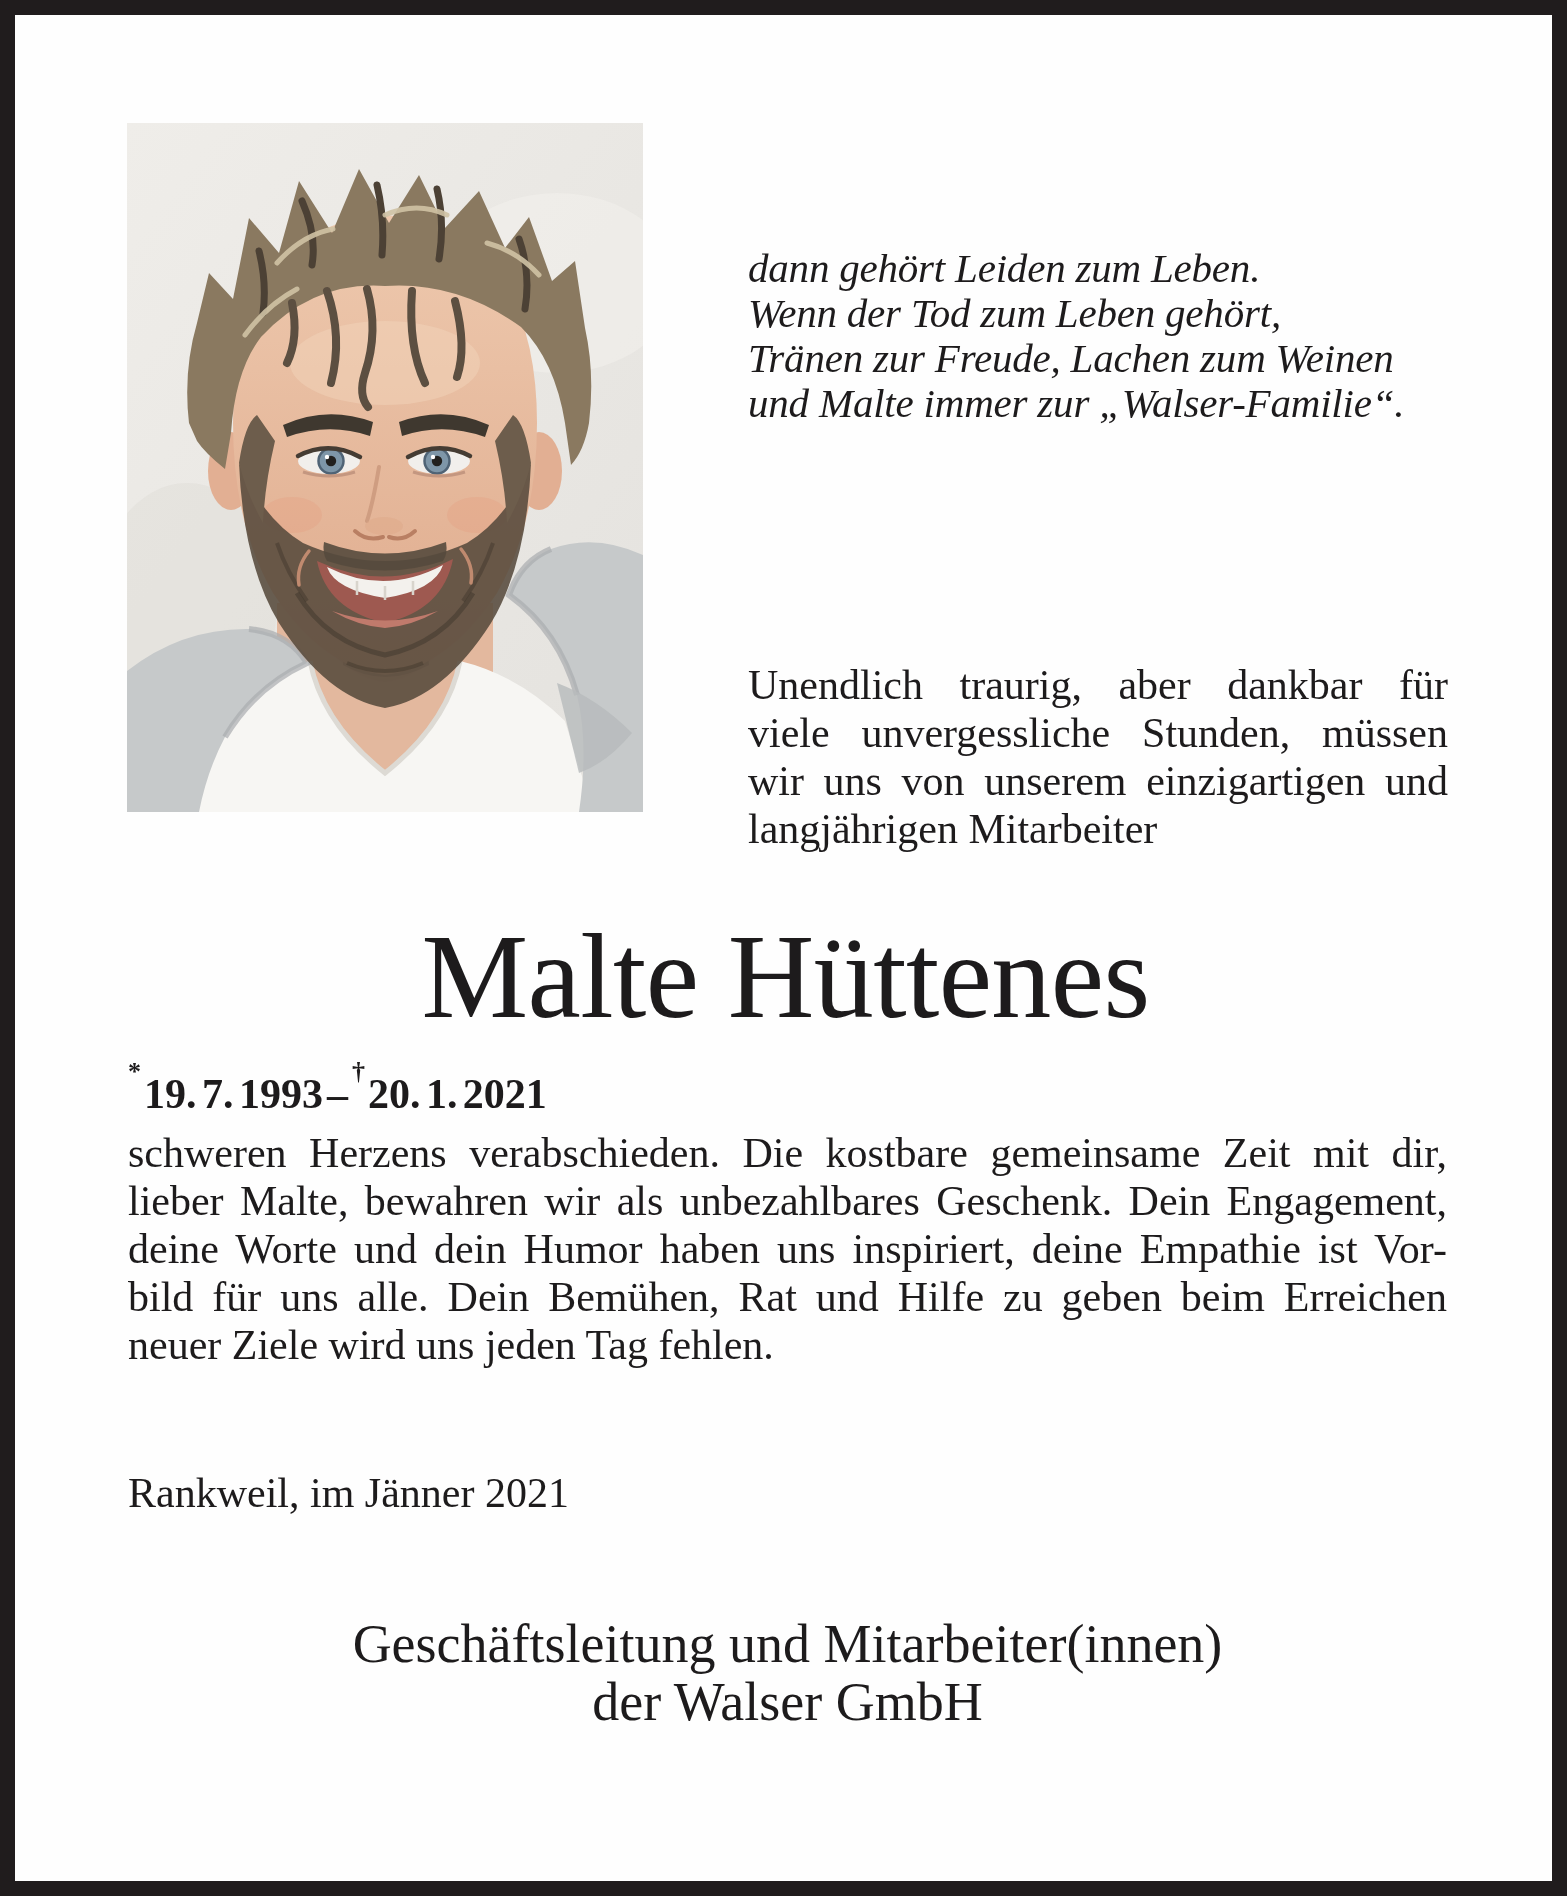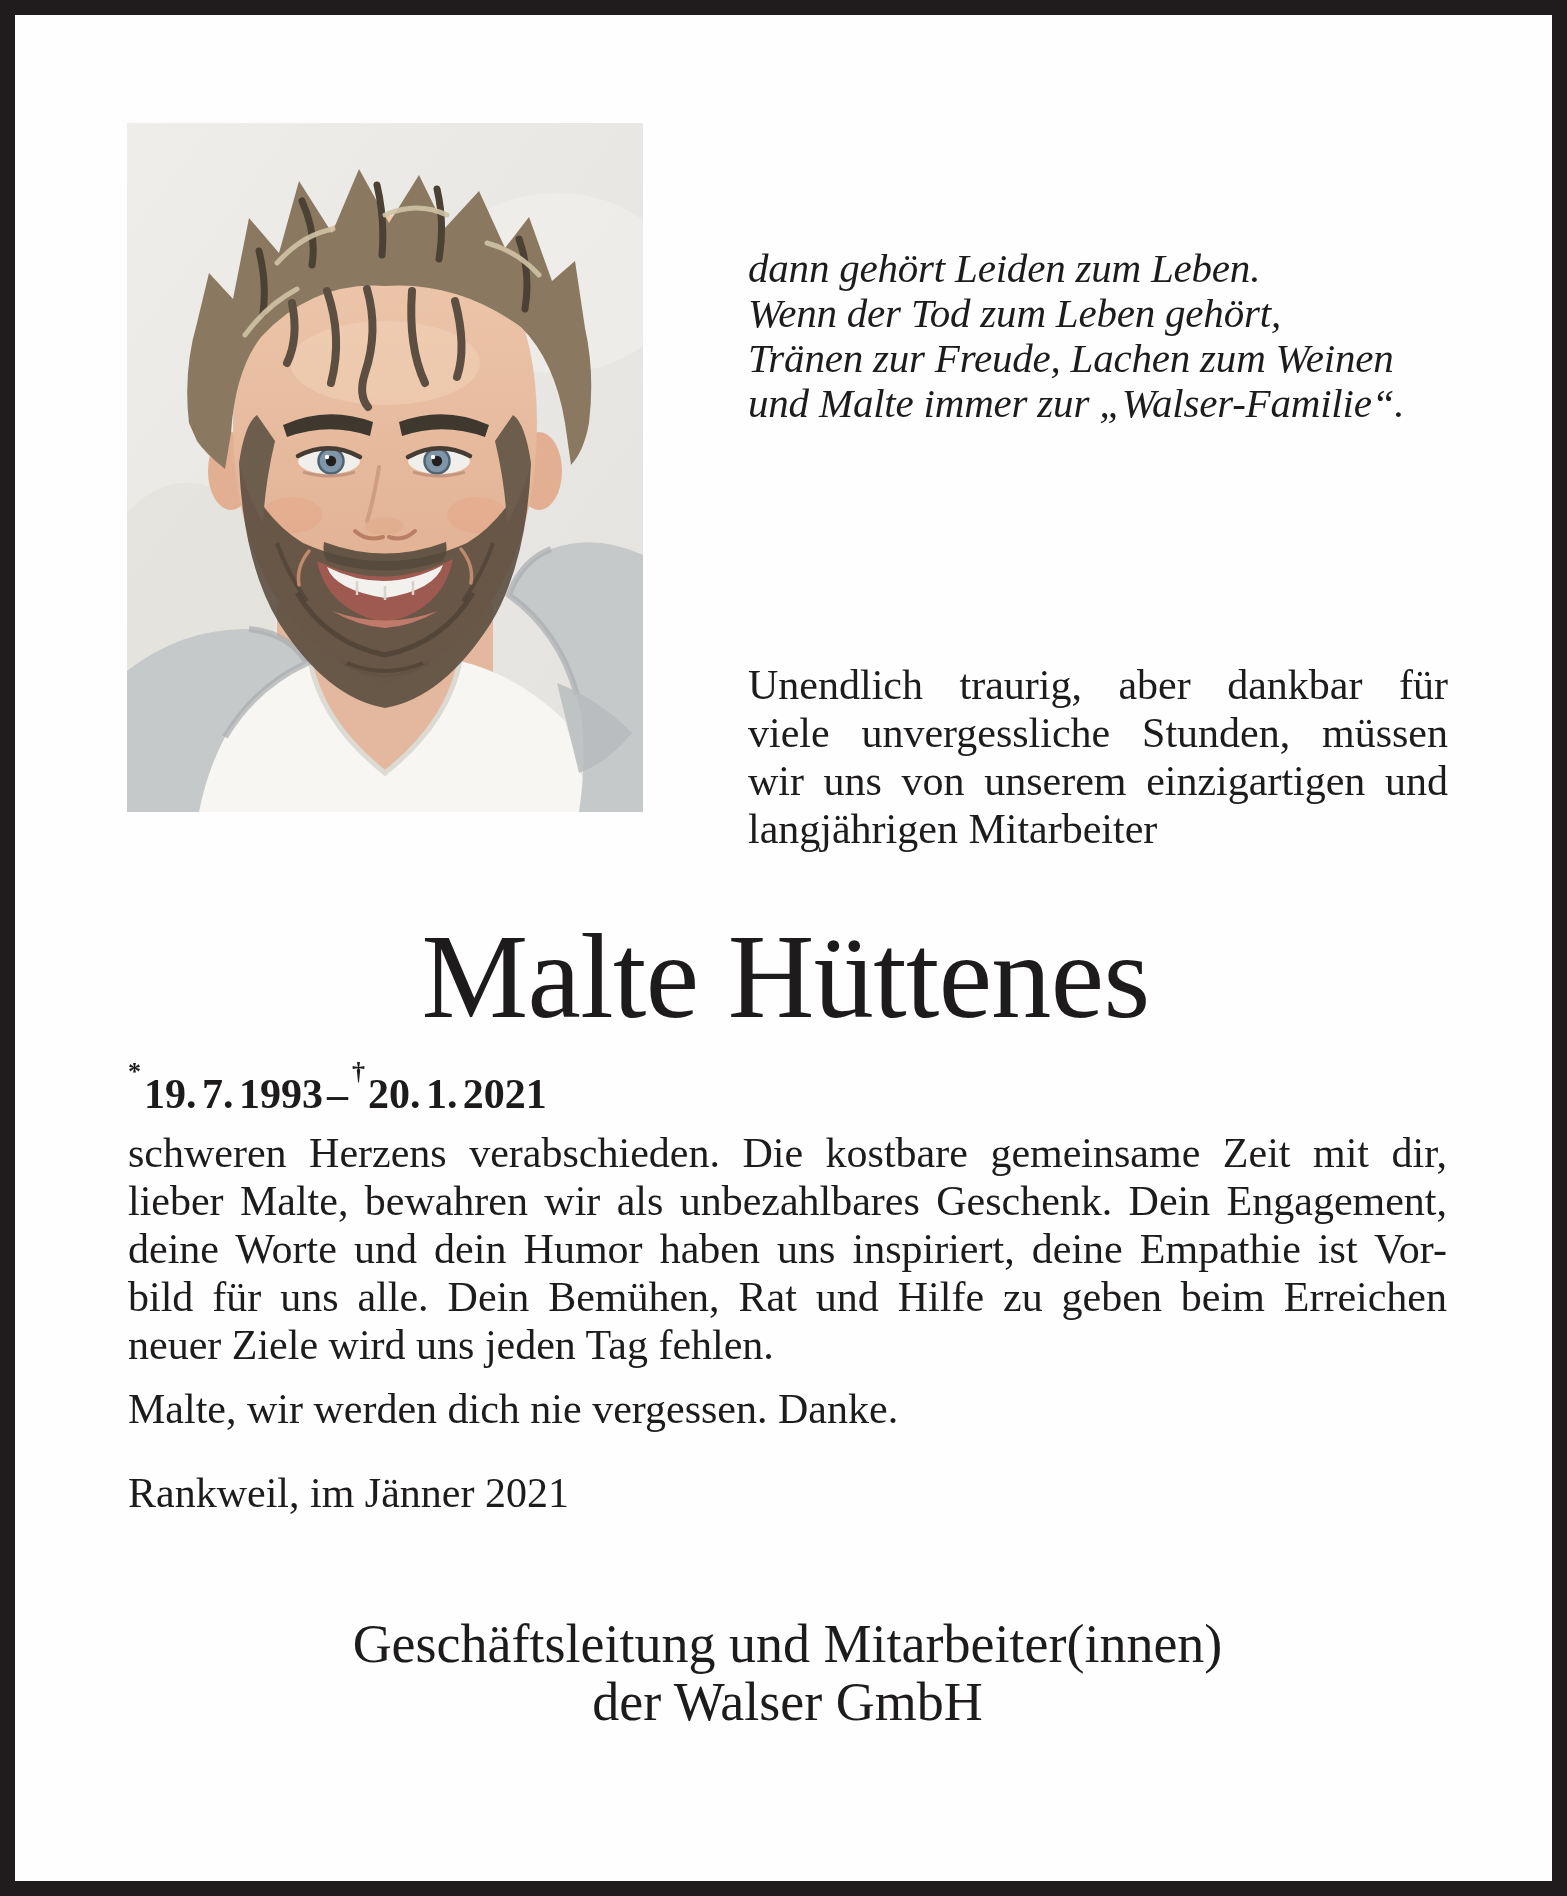--- a/index.html
+++ b/index.html
@@ -179,21 +179,20 @@
   </div>
 
   <div class="abs bodytext justify">
       <div class="line">schweren Herzens verabschieden. Die kostbare gemeinsame Zeit mit dir,</div>
       <div class="line">lieber Malte, bewahren wir als unbezahlbares Geschenk. Dein Engagement,</div>
       <div class="line">deine Worte und dein Humor haben uns inspiriert, deine Empathie ist Vor-</div>
       <div class="line">bild für uns alle. Dein Bemühen, Rat und Hilfe zu geben beim Erreichen</div>
       <div class="line">neuer Ziele wird uns jeden Tag fehlen.</div>
     </div>
 
-  <div class="abs farewell">Malte, wir werden dich nie vergessen. Danke.</div>
 
   <div class="abs place">
     <b>Rankweil,</b><span> im Jänner 2021</span>
   </div>
 
   <div class="abs signature">
       <div class="line">Geschäftsleitung und Mitarbeiter(innen)</div>
       <div class="line">der Walser GmbH</div>
     </div>
 

